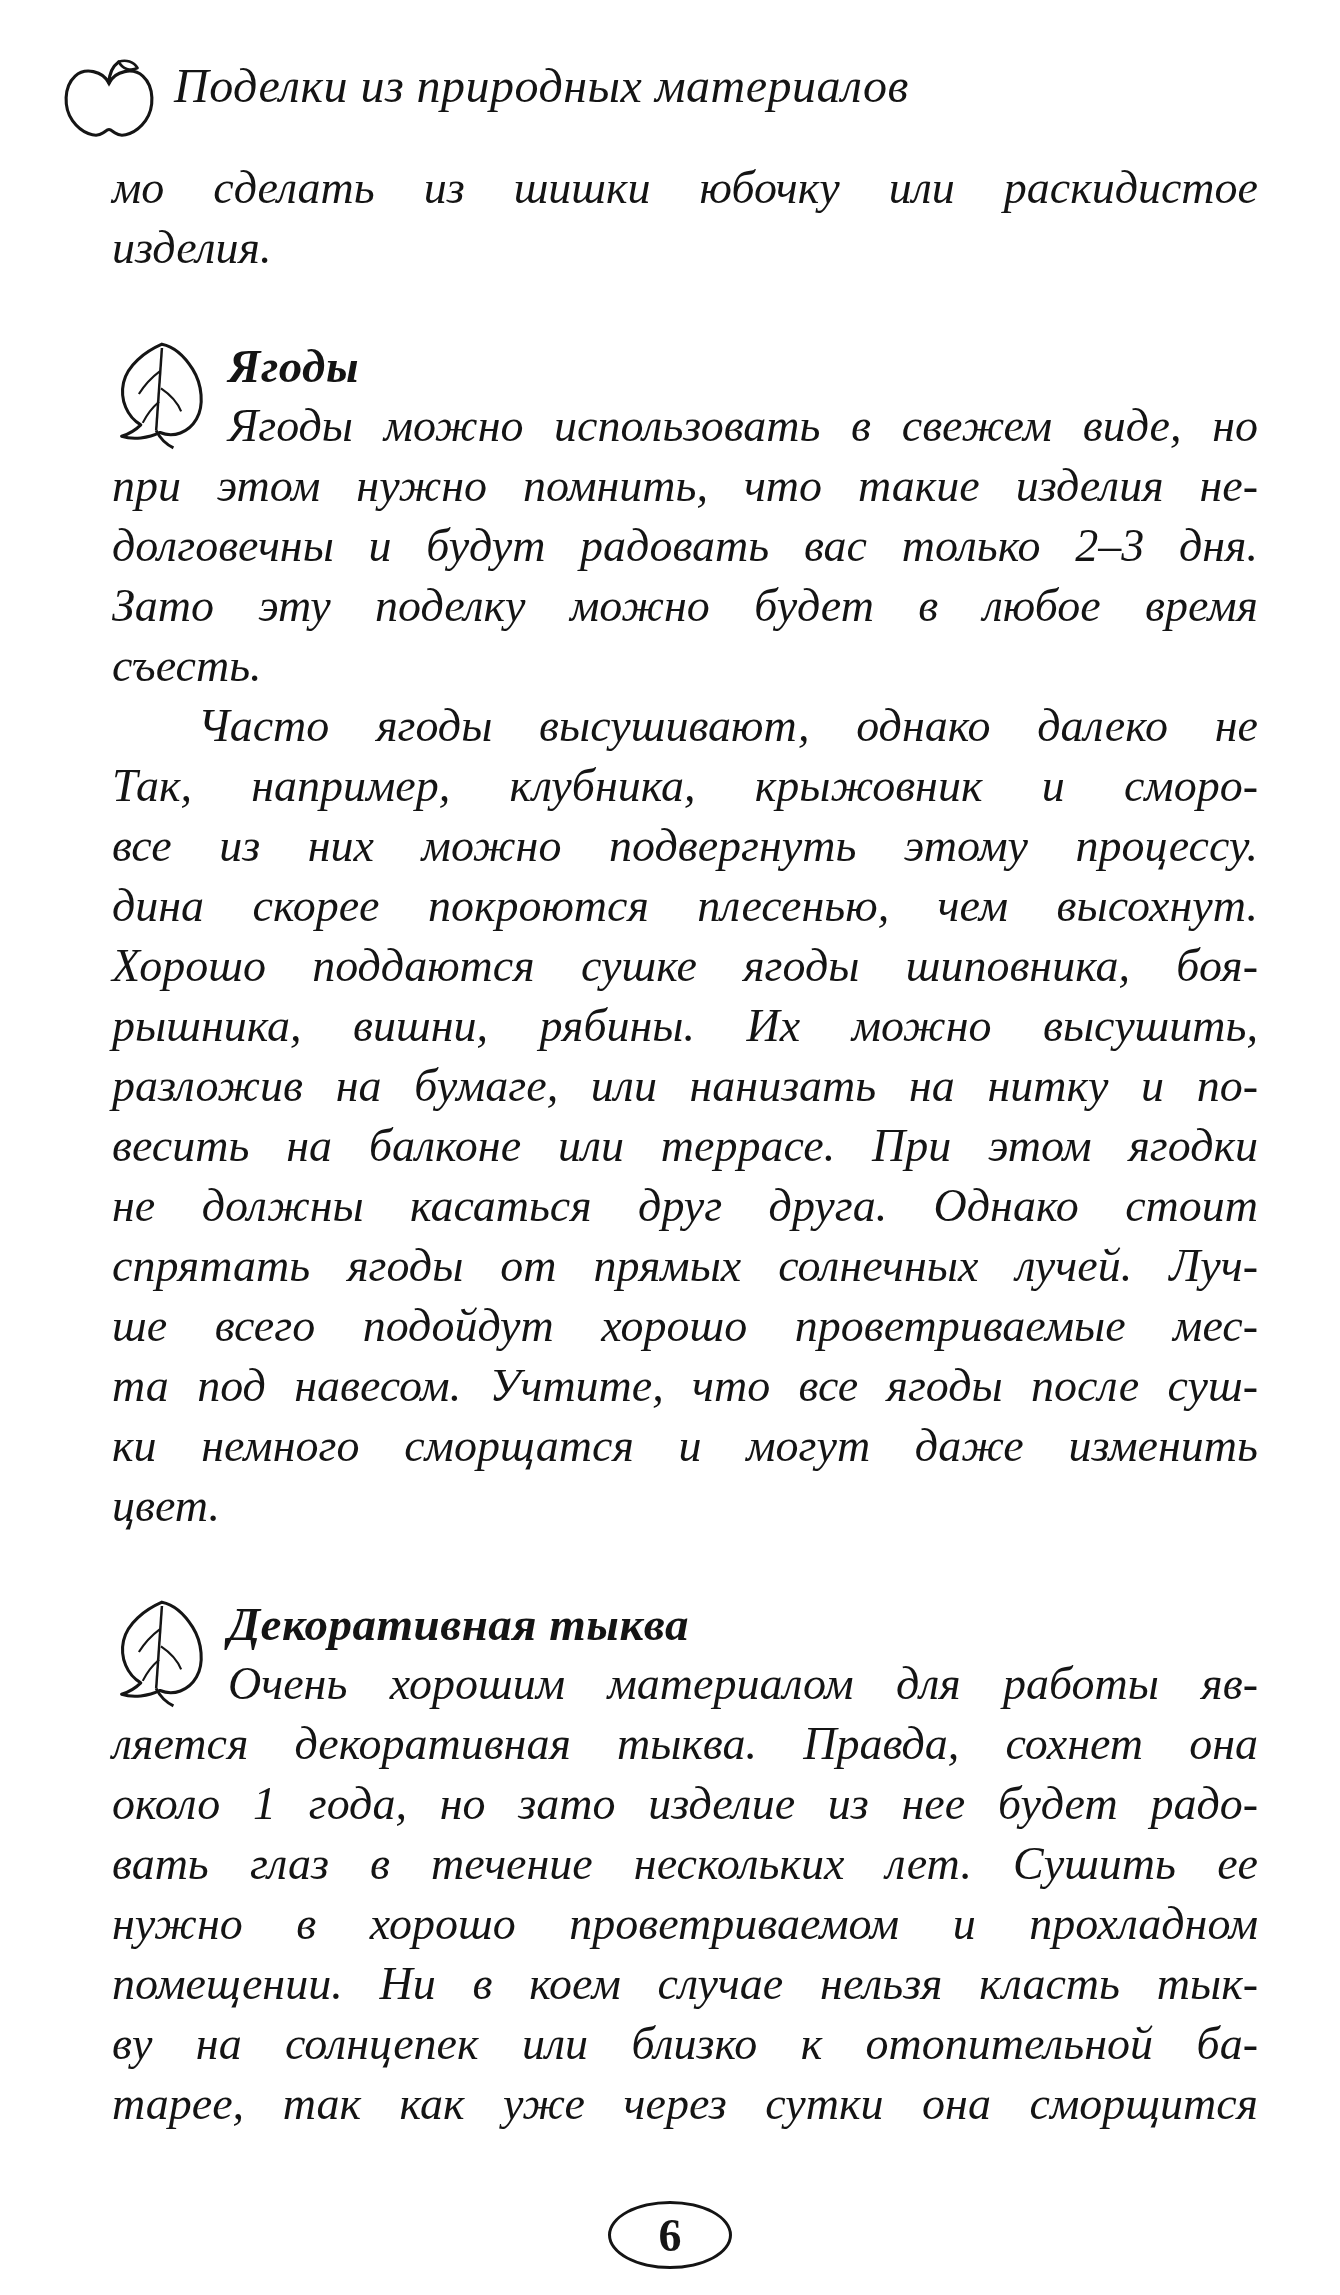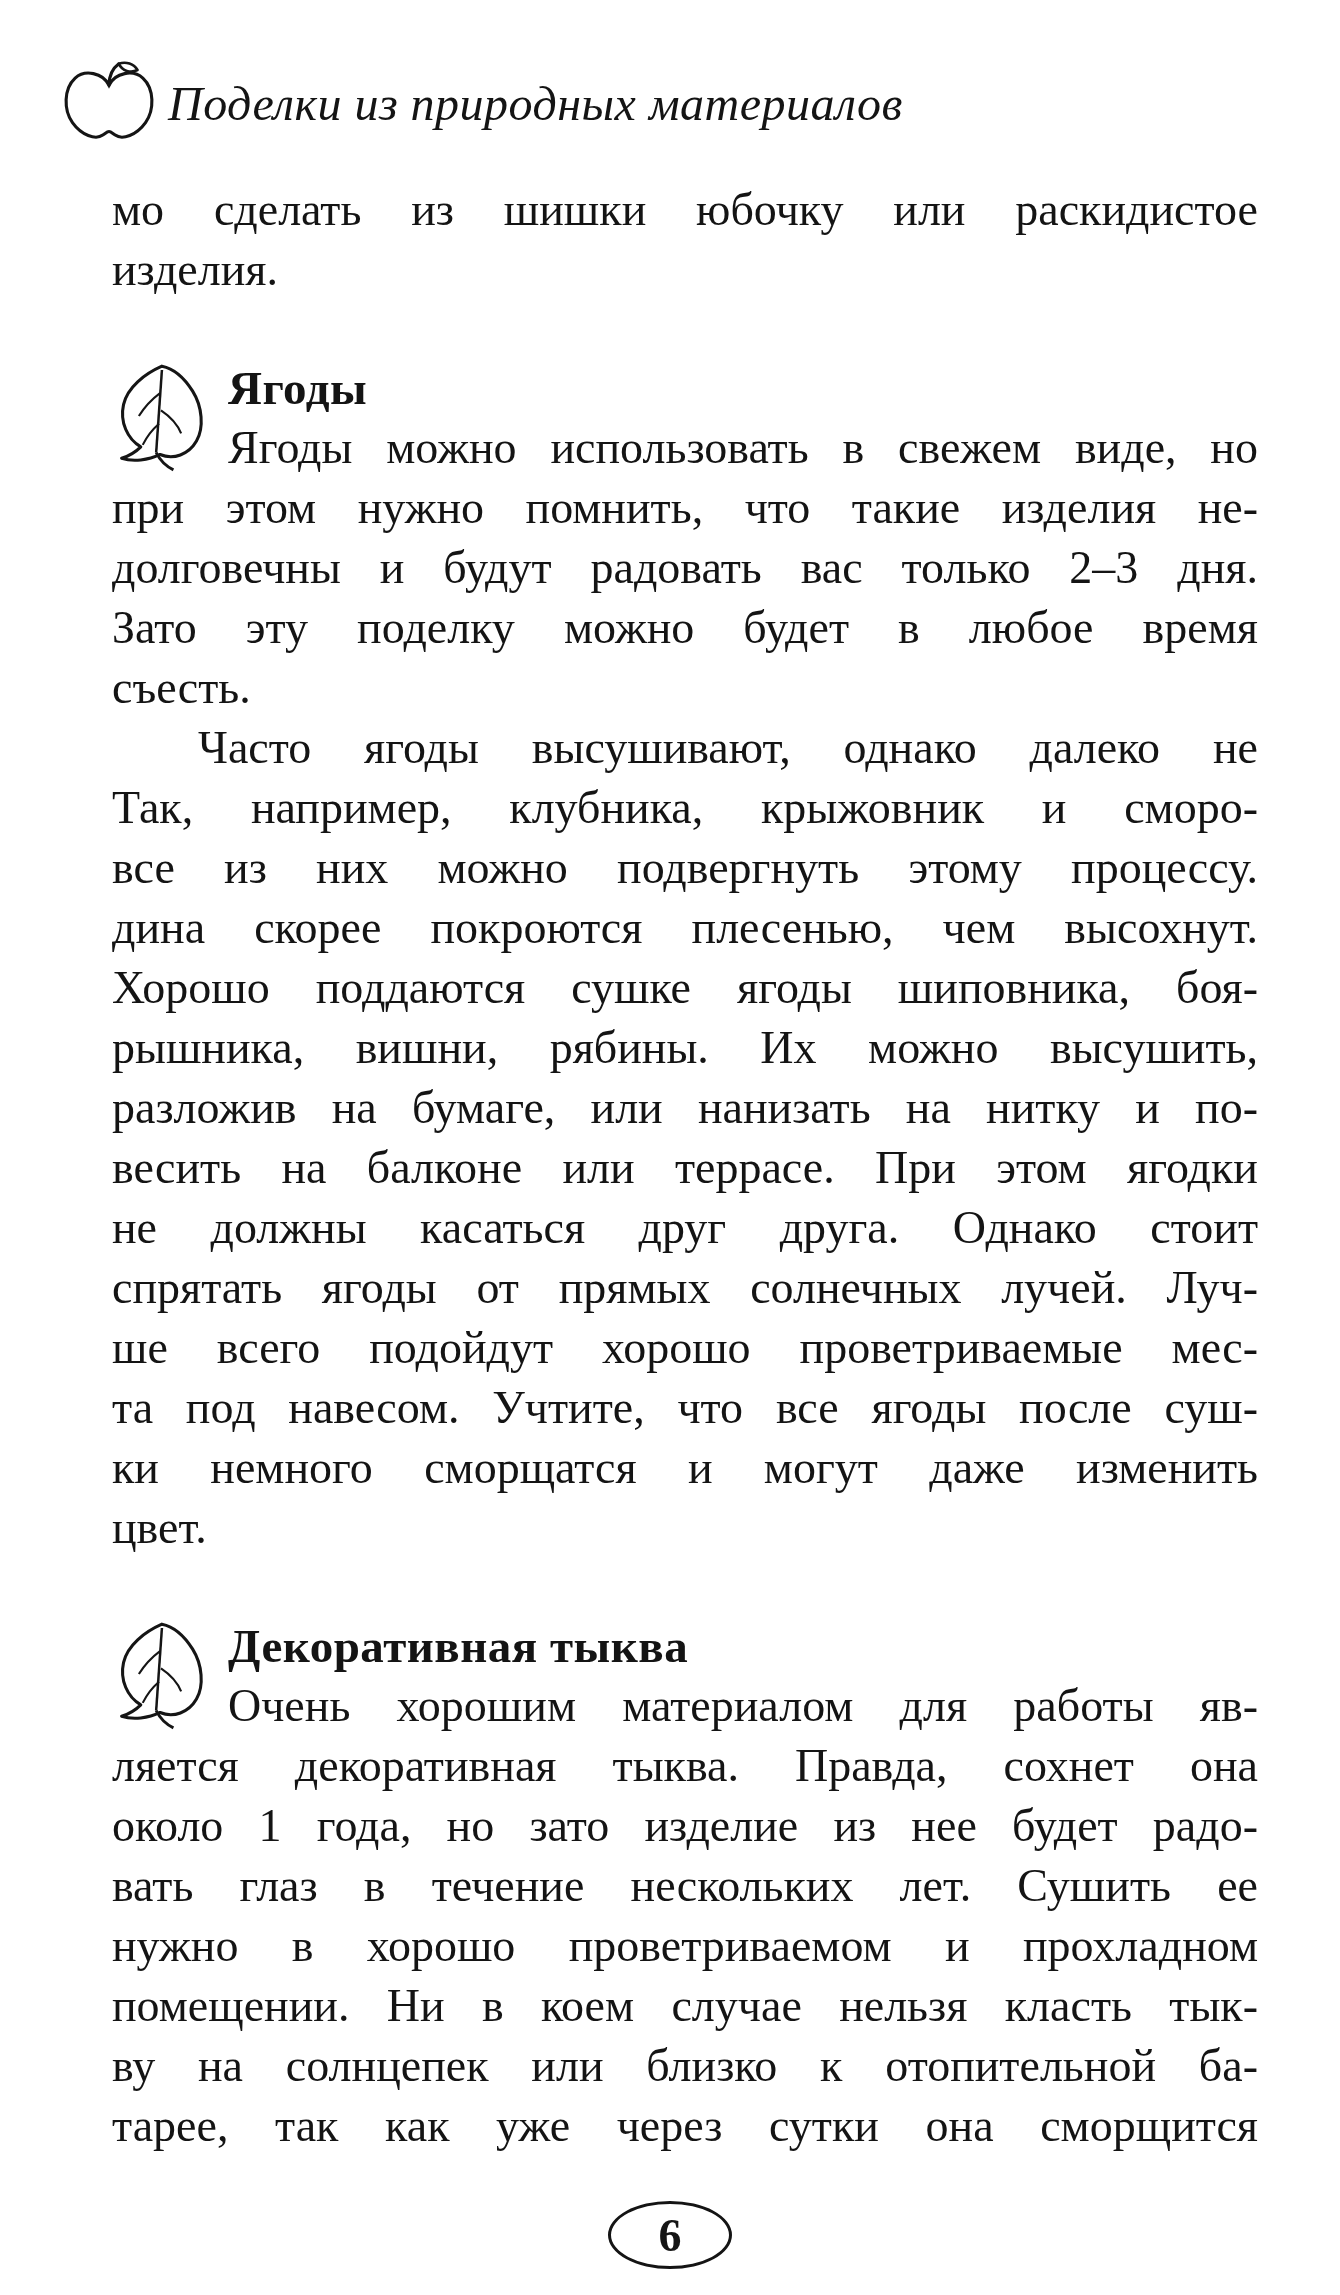--- a/index.html
+++ b/index.html
@@ -16,36 +16,36 @@
     box-sizing: border-box;
     background: #ffffff;
     color: #141414;
     padding: 58px 82px 0 112px;
     overflow: hidden;
   }
 
   
   .page-header {
     display: flex;
-    align-items: center;
-    gap: 10px;
+    align-items: flex-start;
+    gap: 16px;
     margin-left: -52px;
     height: 90px;
   }
   .apple { flex: 0 0 auto; width: 98px; height: 86px; }
   .apple svg { display: block; width: 100%; height: 100%; }
   .header-title {
     font-style: italic;
     font-size: 48px;
     letter-spacing: 0.5px;
     white-space: nowrap;
   }
 
   
-  main { margin-top: 32px; }
+  main { margin-top: 10px; font-style: italic; }
   .para { margin: 0; }
   .line {
     font-size: 46px;
     line-height: 60px;
     text-align: justify;
     text-align-last: justify;
   }
   .line.flush { text-align-last: left; }
   .para.indent-first .line:first-child { text-indent: 86px; }
 

